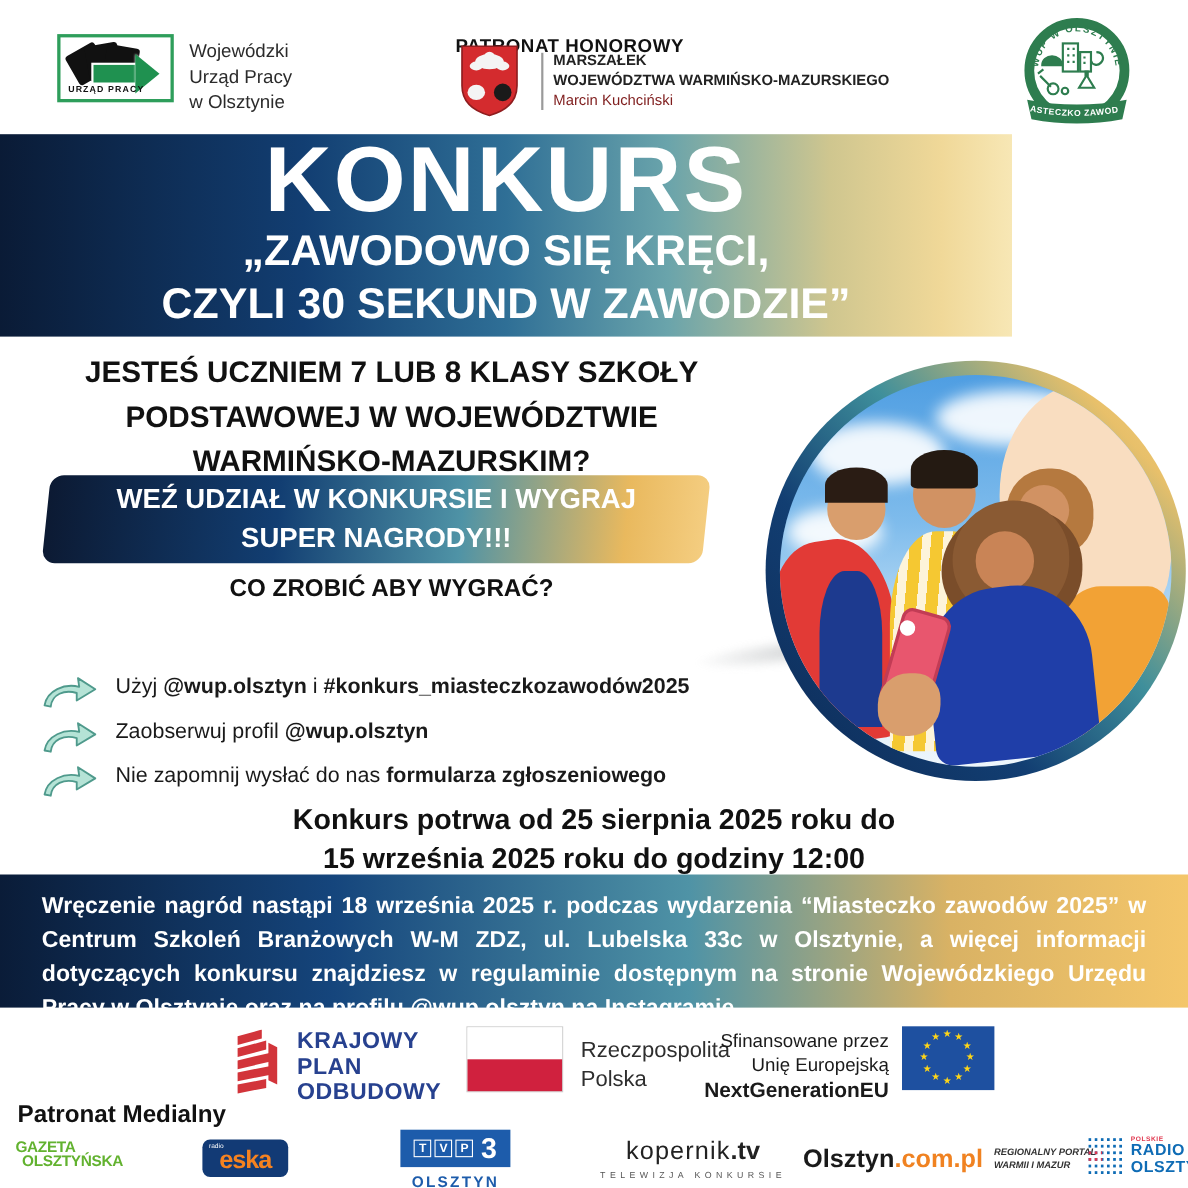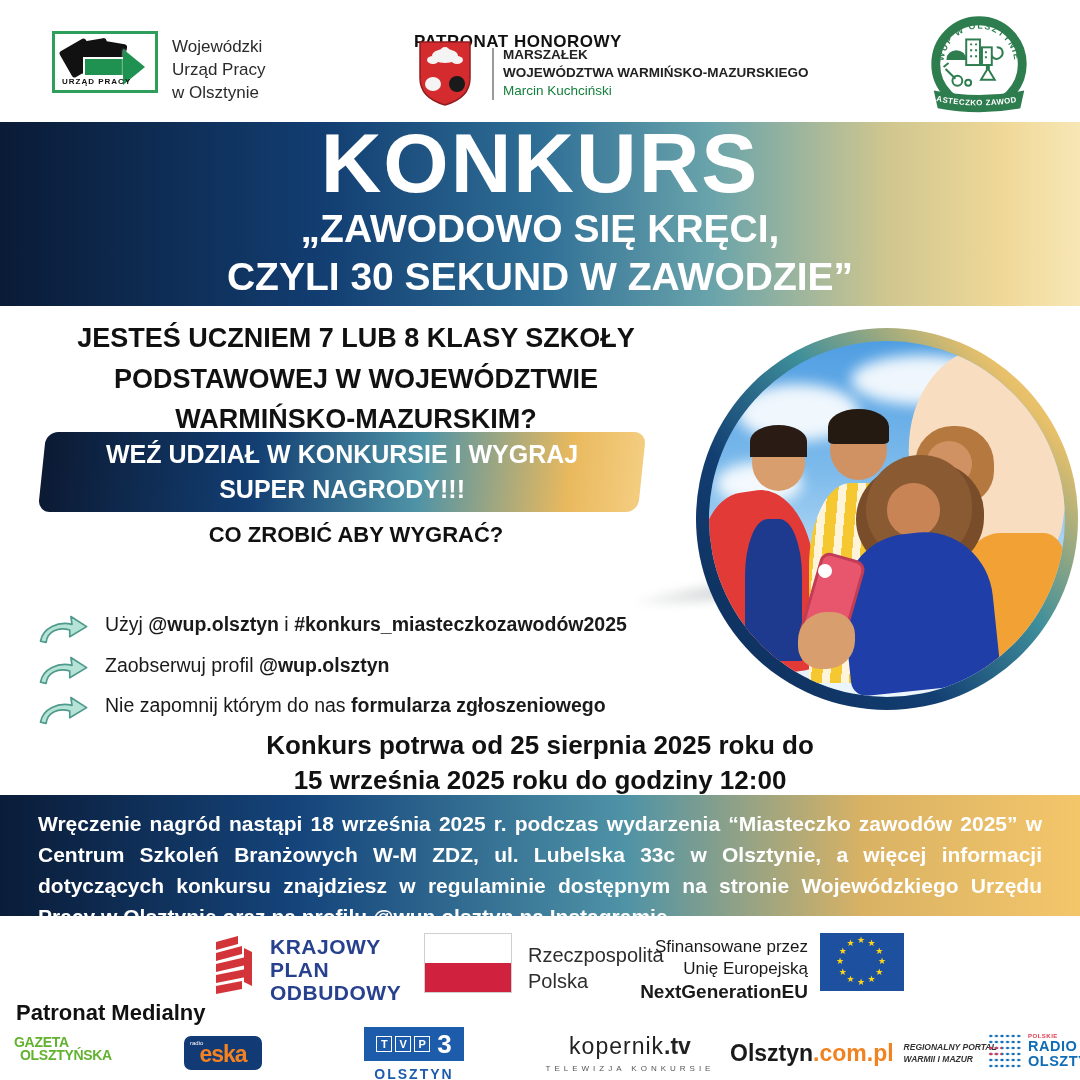--- a/index.html
+++ b/index.html
@@ -15,25 +15,25 @@
   .f3 { width:30px; height:32px; left:40px; top:8px; transform:rotate(10deg); }
   .arrow-body { position:absolute; left:30px; top:25px; width:38px; height:16px; background:#1f9150; box-shadow:0 0 0 2px #fff; }
   .arrow-head { position:absolute; left:68px; top:15px; width:0; height:0; border-left:22px solid #1f9150; border-top:18px solid transparent; border-bottom:18px solid transparent; filter:drop-shadow(0 0 1px #fff); }
   .wup-caption { position:absolute; left:7px; bottom:4px; font-size:8px; font-weight:bold; letter-spacing:1px; color:#111; }
   .hdr-org-text { position:absolute; left:172px; top:36px; font-size:17px; line-height:1.35; color:#2b2b2b; }
   .patronage-title { position:absolute; left:414px; top:12px; font-size:17px; font-weight:bold; letter-spacing:.5px; color:#111;margin-top:20px; }
   .crest { position:absolute; left:417px; top:40px; }
   .hdr-divider { position:absolute; left:492px; top:48px; width:2px; height:52px; background:#9a9a9a; }
   .marshal { position:absolute; left:503px; top:46px; font-size:13.5px; line-height:1.32; color:#222; }
   .marshal b { display:block; }
-  .marshal .nm { color:#15803d;text-align:right; }
+  .marshal .nm { color:#7f1d1d;text-align:right; }
   .badge { position:absolute; left:920px; top:8px; }
 
   
-  .hero { position:absolute; left:0; top:122px; width:1080px; height:184px;
+  .hero { position:absolute; left:0; top:122px; width:920px; height:184px;
     background:linear-gradient(90deg,#0a1b36 0%,#123e72 30%,#2f6f96 50%,#6aa4ab 66%,#cfc68f 82%,#f0d898 93%,#f7e7b5 100%);
     display:flex; flex-direction:column; align-items:center; justify-content:center; }
   .hero-title { font-size:84px; font-weight:bold; color:#fff; letter-spacing:2px; line-height:1; margin-top:-6px; }
   .hero-sub { font-size:39px; font-weight:bold; color:#fff; line-height:1.22; text-align:center; }
 
   
   .question { position:absolute; left:46px; top:318px; width:620px; text-align:center; font-size:27px; font-weight:bold; color:#111; line-height:1.5; }
   .cta-banner { position:absolute; left:42px; top:432px; width:600px; height:80px; border-radius:12px; transform:skewX(-6deg);
     background:linear-gradient(90deg,#0c1a33 0%,#123e72 35%,#4f93a6 63%,#e9b95e 88%,#f4cd80 100%);
     display:flex; flex-direction:column; align-items:center; justify-content:center; }
@@ -196,21 +196,21 @@
         </svg>
     </span>
     <p class="step-text"><span>Zaobserwuj profil </span><b>@wup.olsztyn</b><span></span><b></b></p>
   </div>
   <div class="step" style="top:691px">
     <span class="step-icon">
       <svg width="54" height="36" viewBox="0 0 48 32">
           <path d="M4 26 C6 14 20 8 32 11 L31 4 L45 13 L30 22 L30 16 C20 13 10 17 9 27 Z" fill="#b5e3d6" stroke="#4f9a8c" stroke-width="1.5" stroke-linejoin="round"></path>
         </svg>
     </span>
-    <p class="step-text"><span>Nie zapomnij którym do nas </span><b>formularza zgłoszeniowego</b><span></span><b></b></p>
+    <p class="step-text"><span>Nie zapomnij wysłać do nas </span><b>formularza zgłoszeniowego</b><span></span><b></b></p>
   </div>
 
   <div class="photo-shadow"></div>
   <div class="photo-ring">
     <div class="photo-inner">
       <div class="cloud" style="left:8%;top:12%;width:34%;height:16%"></div>
       <div class="cloud" style="left:40%;top:4%;width:40%;height:14%"></div>
       <div class="cloud" style="left:2%;top:34%;width:24%;height:12%"></div>
 
       <div class="blob" style="left:56%;top:2%;width:46%;height:58%;background:#f9ddc0;border-radius:46% 30% 20% 55%;transform:rotate(8deg)"></div>

